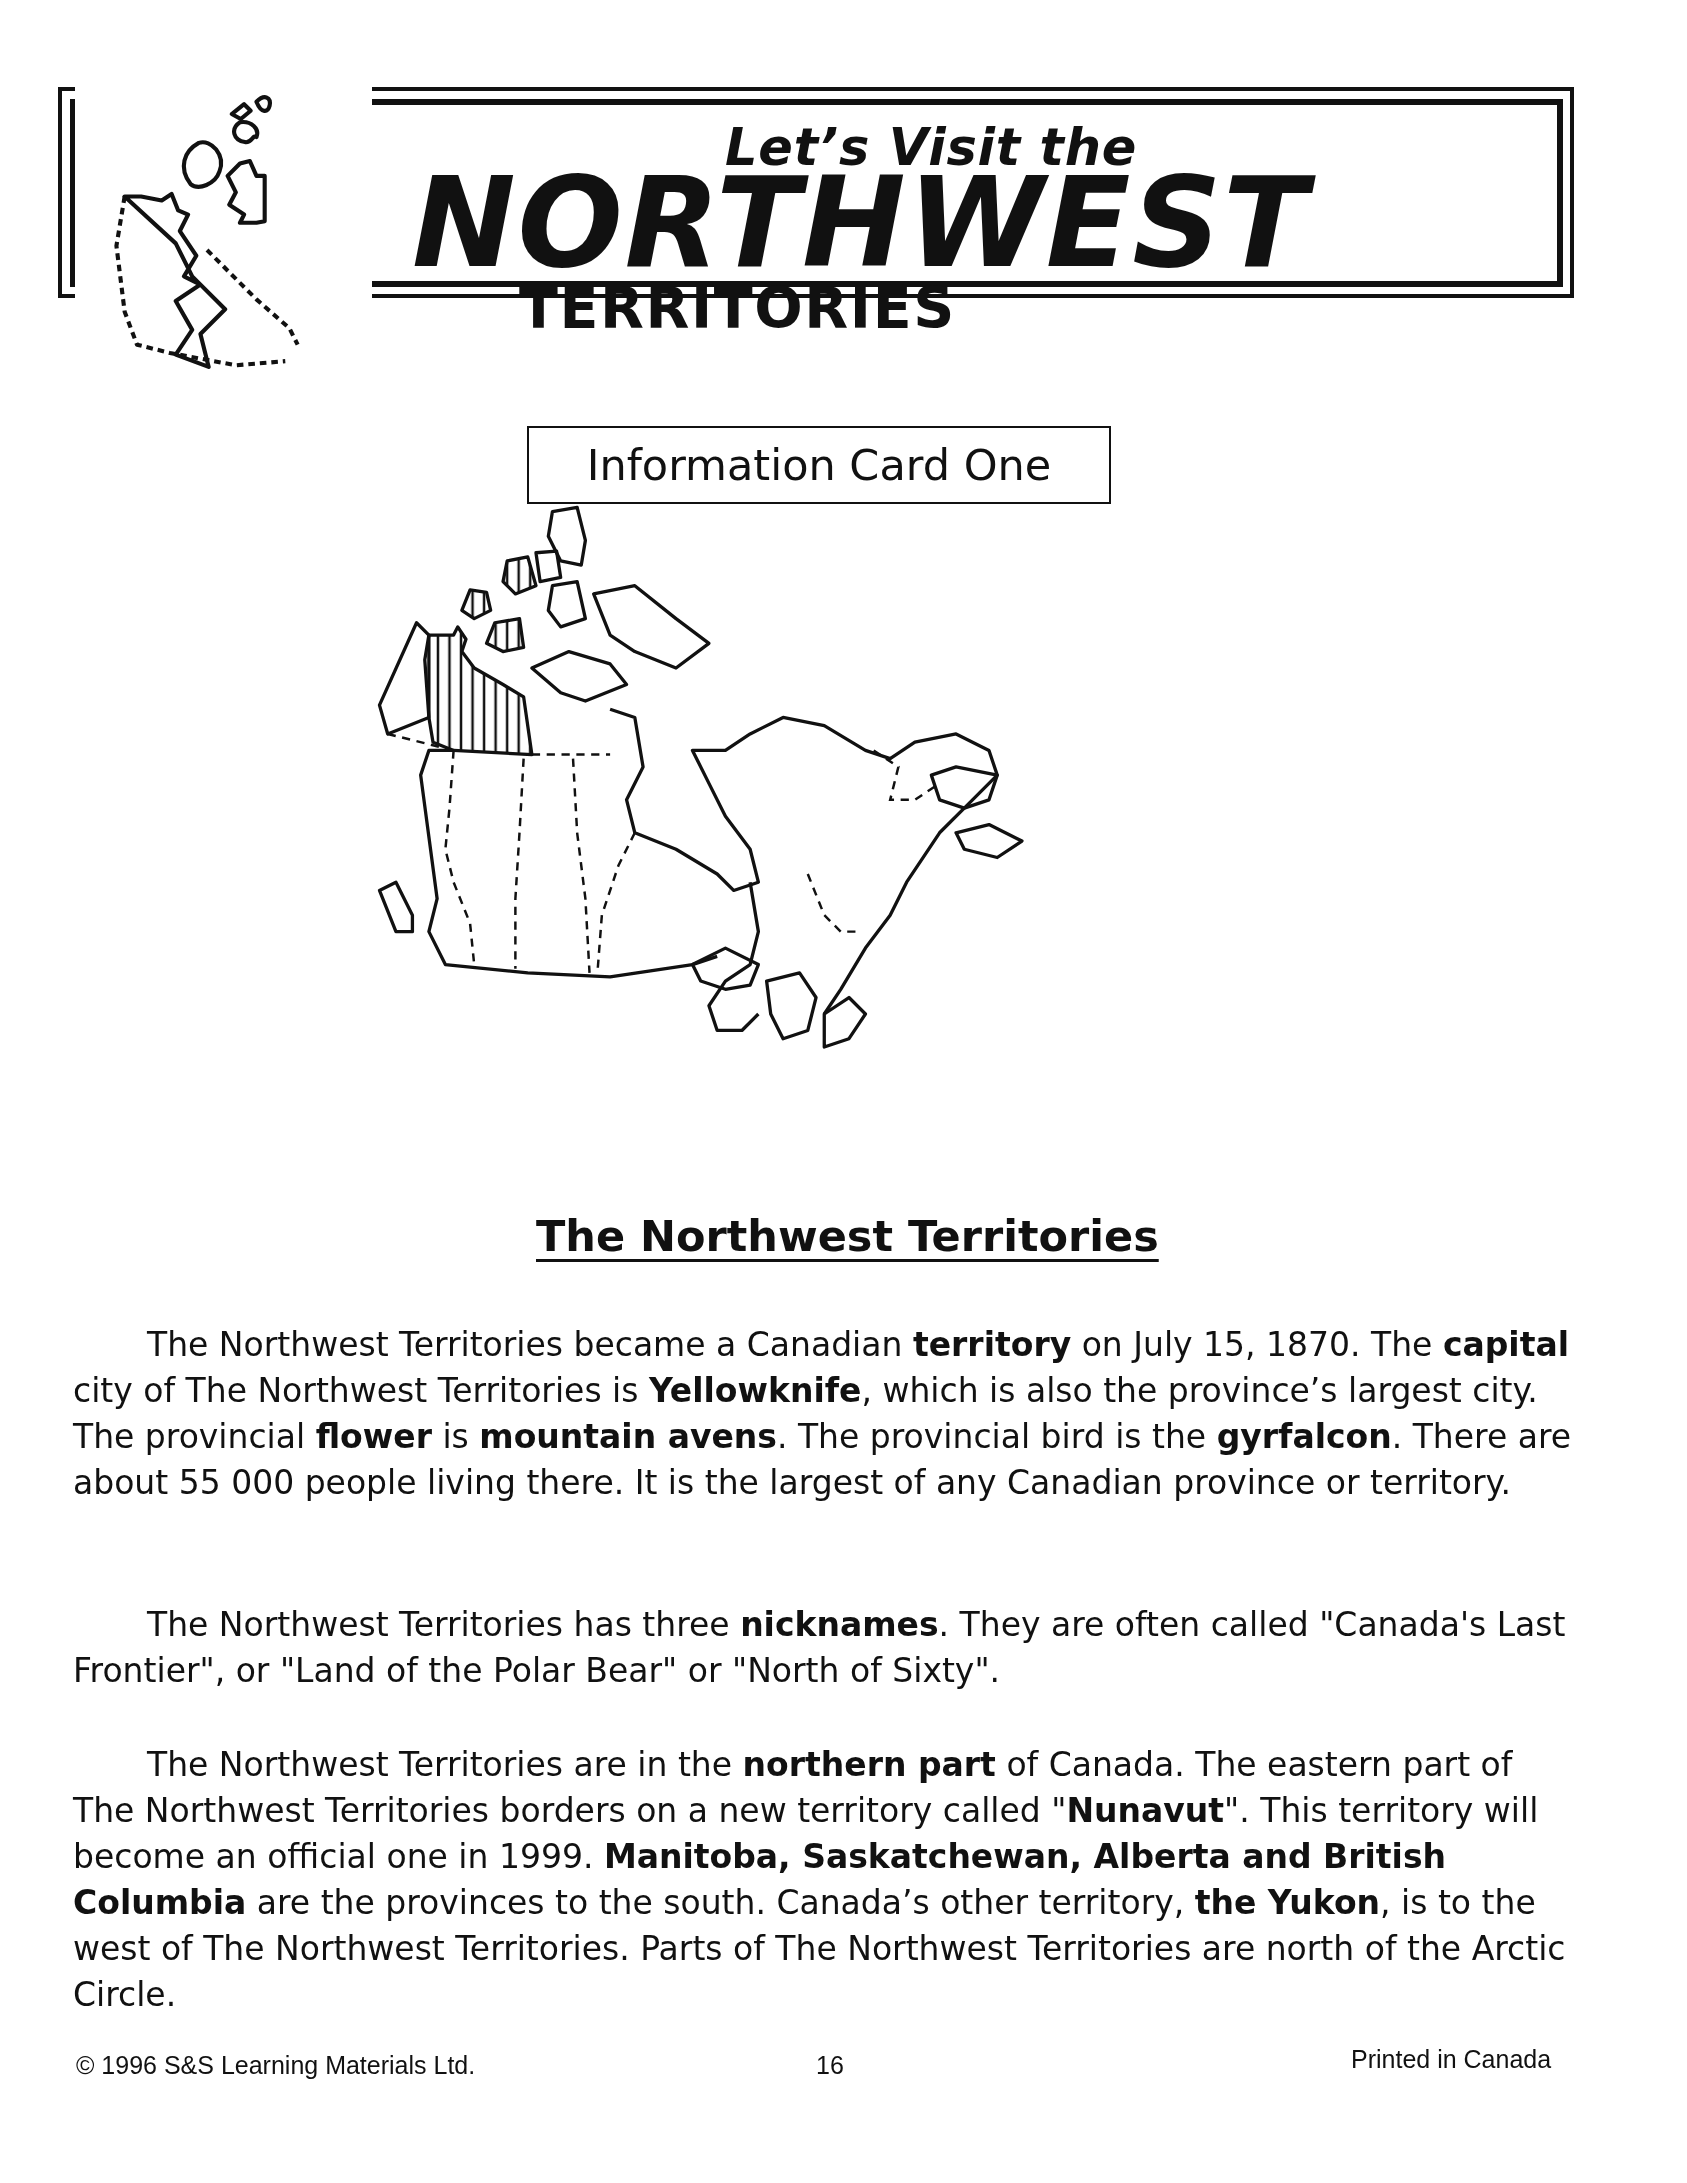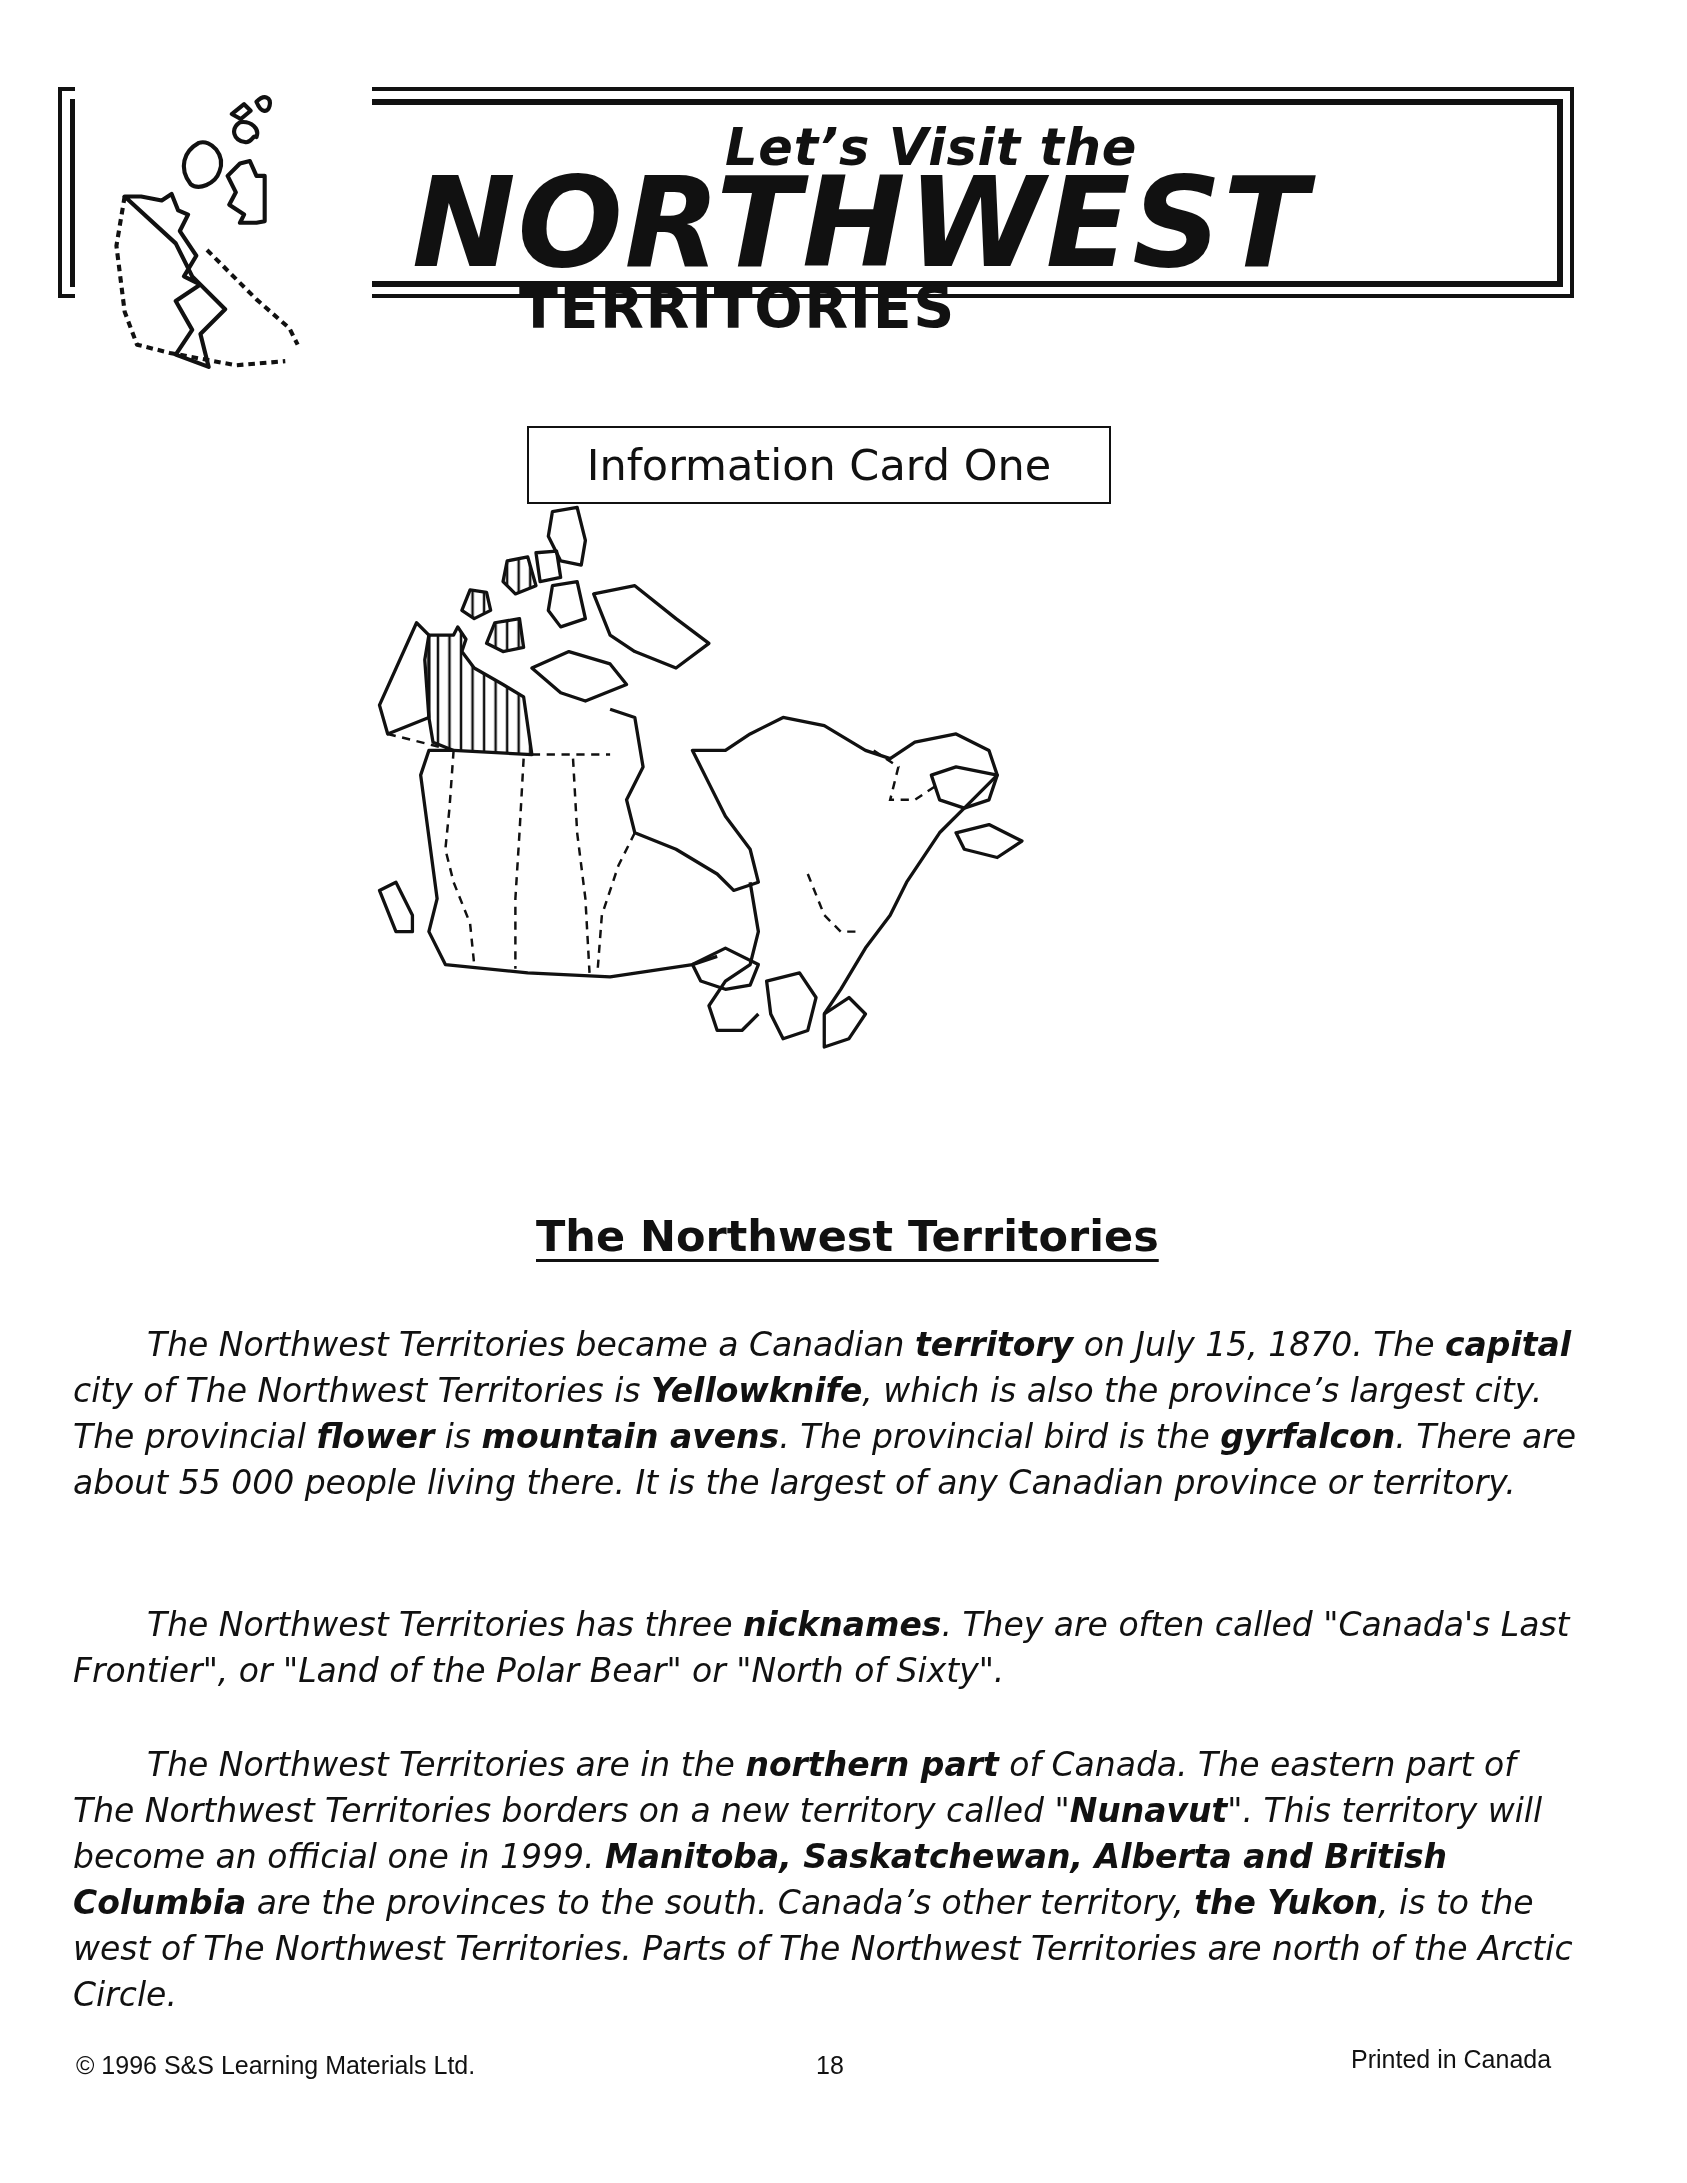--- a/index.html
+++ b/index.html
@@ -8,21 +8,21 @@
   .banner-outer { position: absolute; left: 0; top: 0; right: 0; bottom: 0; border: 4.1px solid #111; }
   .banner-inner { position: absolute; left: 11.5px; top: 11.5px; right: 11.5px; bottom: 11.5px; border: 6.6px solid #111; background: #fff; }
   .banner-map { position: absolute; left: 16.5px; top: -10px; width: 297px; height: 313px; background: #fff; }
   .banner-sub { position: absolute; left: 667px; top: 31px; font-family: "DejaVu Sans", sans-serif; font-style: italic; font-weight: bold; font-size: 51px; letter-spacing: 0.8px; }
   .banner-title { position: absolute; left: 354px; top: 74px; font-family: "DejaVu Sans", sans-serif; font-style: italic; font-weight: bold; font-size: 124px; line-height: 1; letter-spacing: 1.6px; }
   .banner-title2 { position: absolute; left: 461px; top: 173px; font-family: "DejaVu Sans", sans-serif; font-weight: bold; font-size: 57px; line-height: 1; letter-spacing: 1.6px; margin-top: 20px; }
   .card-label { position: absolute; left: 527px; top: 426px; width: 580px; height: 74px; border: 2.5px solid #111; display: flex; align-items: center; justify-content: center; font-size: 43px; font-weight: 500; text-align: right; }
   .map { position: absolute; left: 363px; top: 503px; width: 939px; height: 709px; }
   .heading { position: absolute; left: 536px; top: 1211px; font-size: 43px; font-weight: bold; text-decoration: underline; text-decoration-thickness: 3.3px; text-underline-offset: 8.2px; }
   .para { position: absolute; left: 73px; width: 1508px; font-size: 33px; line-height: 46px; }
-  .para p { margin: 0; text-indent: 74px; font-style: italic; }
+  .para p { margin: 0; text-indent: 74px; }
   .para b { font-weight: bold; }
   .footer { position: absolute; top: 2051px; font-family: "Liberation Sans", sans-serif; font-size: 25px; }
 </style>
 </head>
 <body>
 
 <div class="banner">
   <div class="banner-outer"></div>
   <div class="banner-inner"></div>
   <svg class="banner-map" viewBox="0 0 360 380">
@@ -106,15 +106,15 @@
   </p>
 </div>
 
 <div class="para" style="top:1742px;">
   <p>
     <span>The Northwest Territories are in the </span><b>northern part</b><span>  of Canada. The eastern part of The Northwest Territories borders on a new territory called "</span><b>Nunavut</b><span>". This territory will become an official one in 1999.  </span><b>Manitoba, Saskatchewan, Alberta and British Columbia</b><span> are the provinces to the south.  Canada’s other territory, </span><b>the Yukon</b><span>, is to the west of The Northwest Territories. Parts of The  Northwest Territories are north of the Arctic Circle.</span>
   </p>
 </div>
 
 <div class="footer" style="left:76px;">© 1996 S&amp;S Learning Materials Ltd.</div>
-<div class="footer" style="left:816px;">18</div>
+<div class="footer" style="left:816px;">16</div>
 <div class="footer" style="left:1351px; top:2045px;">Printed in Canada</div>
 
 
 </body></html>

